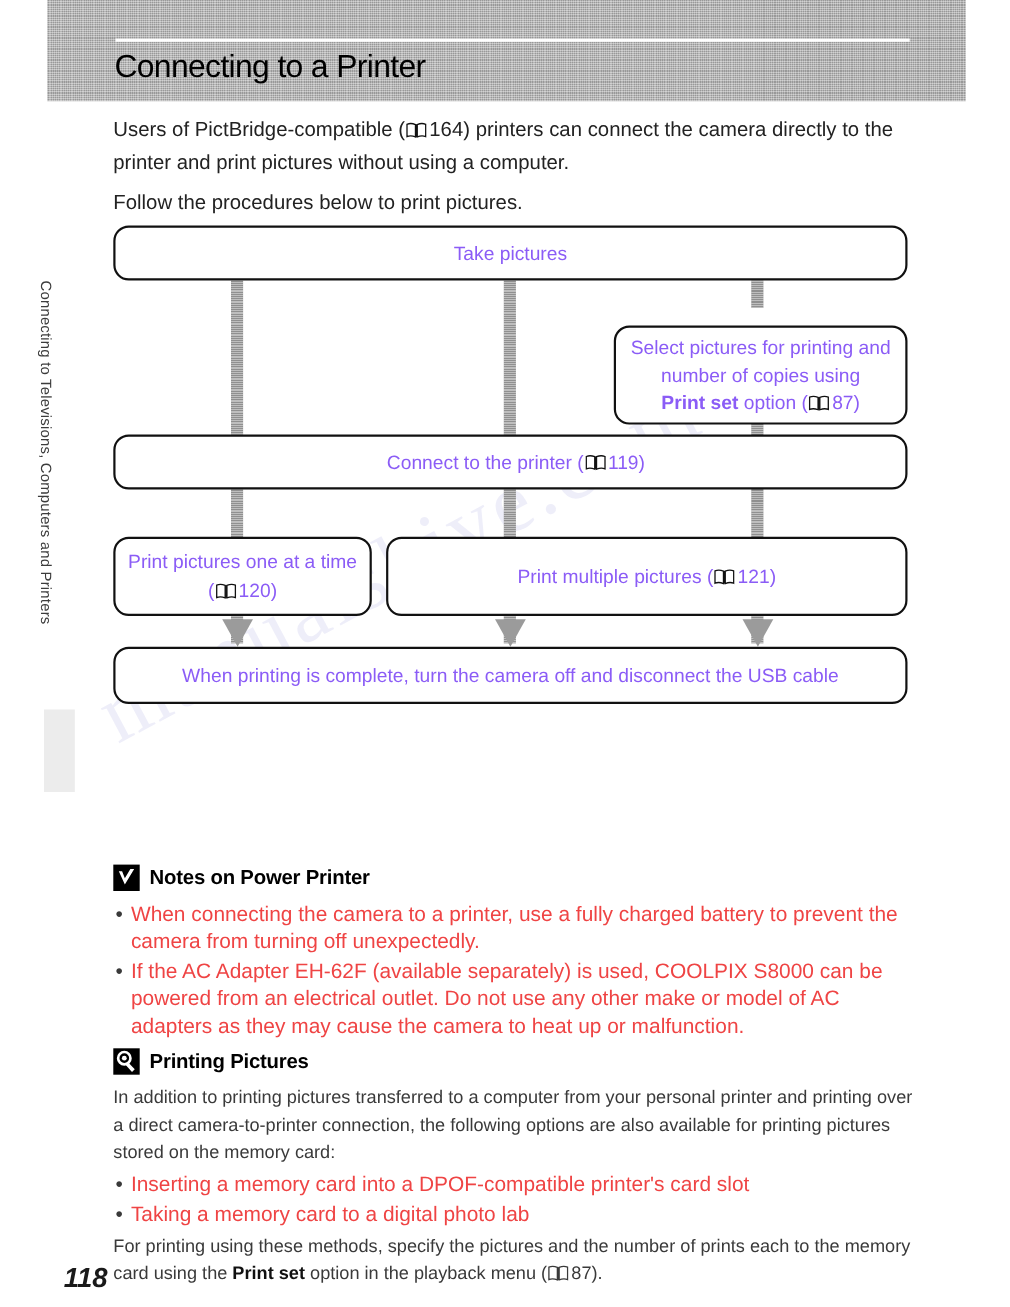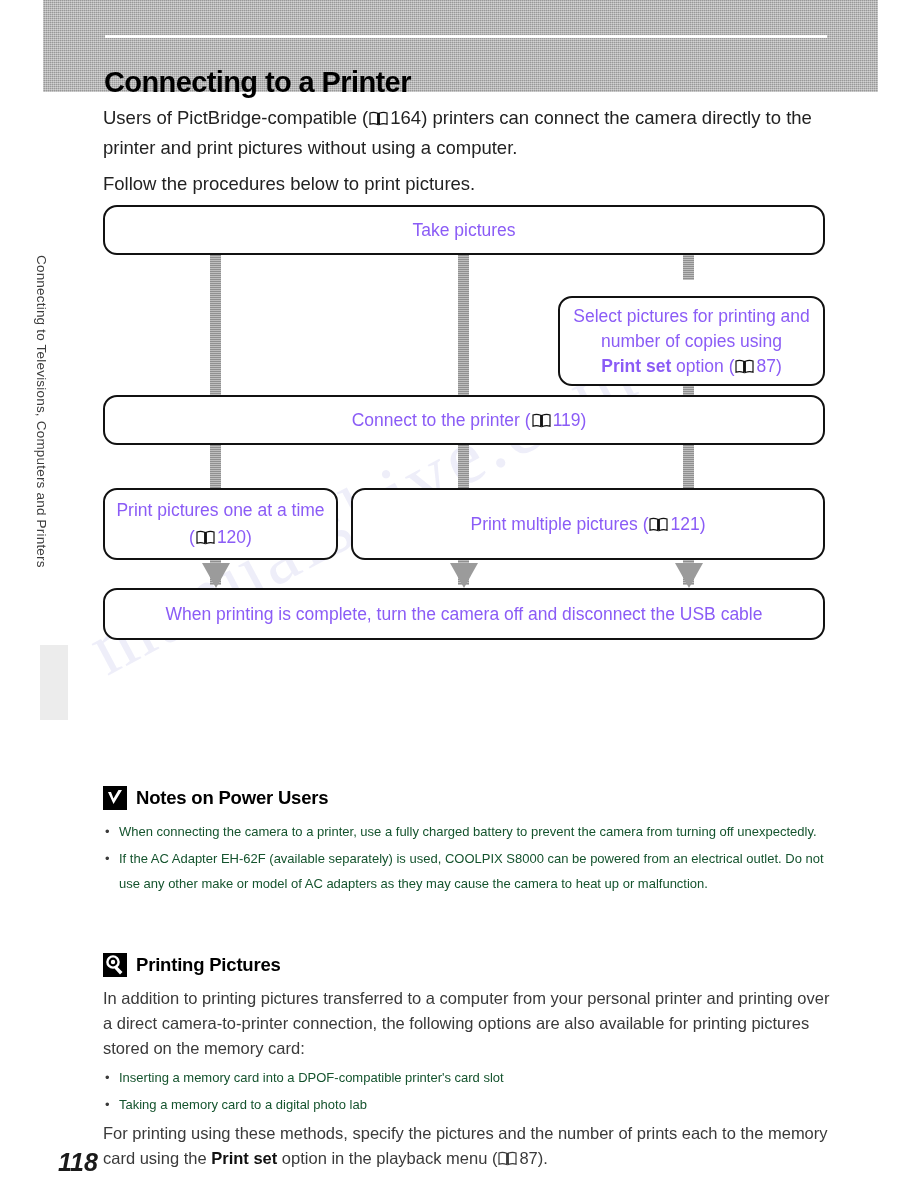--- a/index.html
+++ b/index.html
@@ -34,25 +34,24 @@
     top: 35px;
     width: 722px;
     height: 3px;
     background: #ffffff;
   }
   .header-title {
     position: absolute;
     left: 104px;
     top: 45px;
     font-size: 29px;
-    font-weight: bold;
+    font-weight: normal;
     letter-spacing: -0.6px;
     color: #000000;
     white-space: nowrap;
-    margin-top: 21px;
   }
 
   
   .side-running-head {
     position: absolute;
     left: 49px;
     top: 255px;
     width: 400px;
     transform-origin: 0 0;
     transform: rotate(90deg);
@@ -166,23 +165,23 @@
     line-height: 25px;
     color: #3a3a3a;
   }
   ul.bullets {
     margin: 0 0 4px 0;
     padding: 0 0 0 16px;
     list-style: none;
   }
   ul.bullets li {
     position: relative;
-    font-size: 13px;
+    font-size: 19px;
     line-height: 25px;
-    color: #14532d;
+    color: #ef4444;
     margin-bottom: 2px;
   }
   ul.bullets li::before {
     content: "•";
     position: absolute;
     left: -14px;
     top: 0;
     color: #3a3a3a;
   }
   .sec-body b { font-weight: bold; color: #111; }
@@ -288,21 +287,21 @@
   </div>
 </div>
 
 <div class="section" style="top:786px;">
   <div class="sec-head">
     <span class="sec-icon">
       <svg width="24" height="24" viewBox="0 0 24 24">
           <path d="M5 6 L10.5 18 L19 4 L15.5 4 L10.5 12.5 L8 6 Z" fill="#ffffff"></path>
         </svg>
     </span>
-    <span class="sec-title">Notes on Power Users</span>
+    <span class="sec-title">Notes on Power Printer</span>
   </div>
   <div class="sec-body">
     <ul class="bullets">
       <li>When connecting the camera to a printer, use a fully charged battery to prevent the camera from turning off unexpectedly.</li>
       <li>If the AC Adapter EH-62F (available separately) is used, COOLPIX S8000 can be powered from an electrical outlet. Do not use any other make or model of AC adapters as they may cause the camera to heat up or malfunction.</li>
     </ul>
   </div>
 </div>
 
 <div class="section" style="top:953px;">

